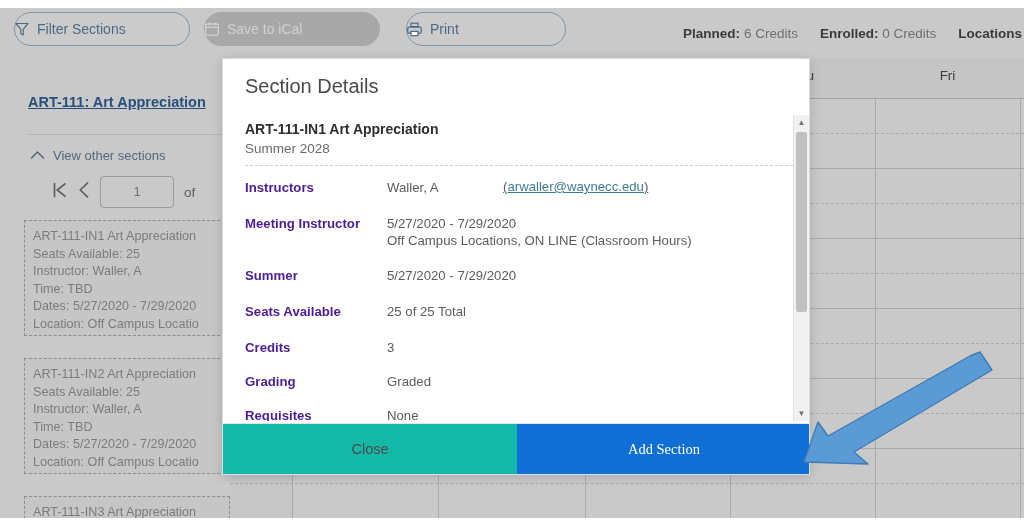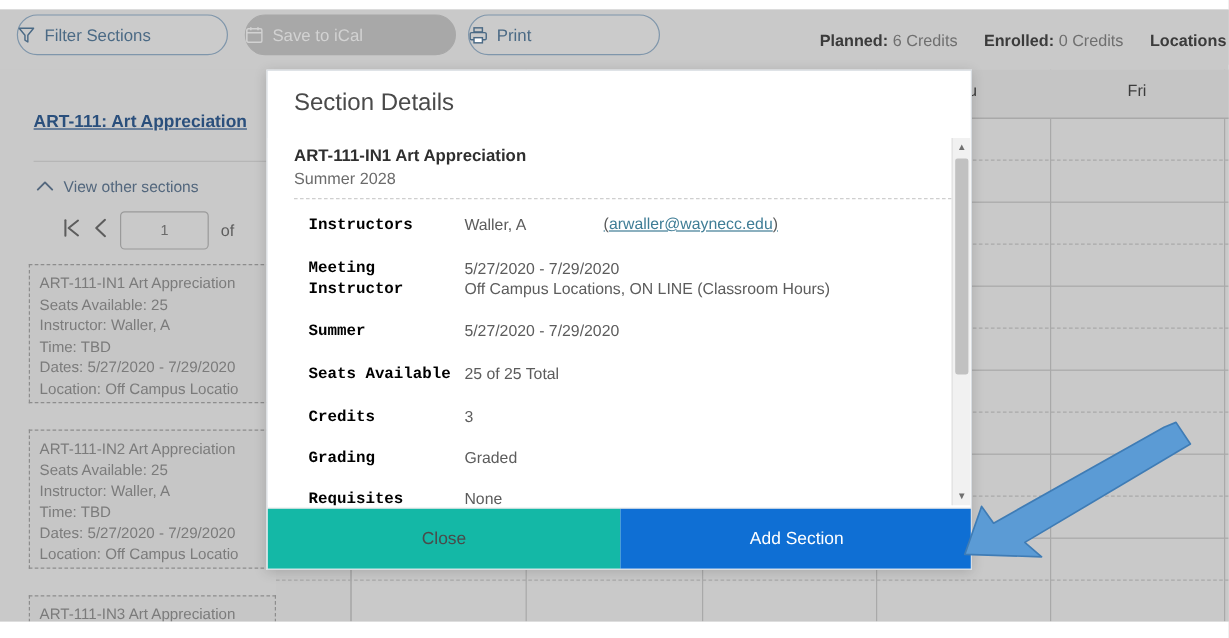--- a/index.html
+++ b/index.html
@@ -76,21 +76,21 @@
     color: #4b6a85;
     background: rgba(255,255,255,0.04);
   }
   .btn-filter { left: 14px; width: 176px; }
   .btn-ical {
     left: 204px; width: 176px;
     background: #a8a8a8;
     color: #d2d2d2;
     border: 1px solid #a8a8a8;
   }
-  .btn-print { left: 390px; width: 160px; }
+  .btn-print { left: 406px; width: 160px; }
   .btn-ico { display: inline-flex; align-items: center; }
 
   
   .credits {
     position: absolute;
     right: 0; top: 18px;
     display: flex;
     gap: 22px;
     font-size: 13.5px;
     color: #6f6f6f;
@@ -272,26 +272,25 @@
     border-top: 1px dashed #cfcfcf;
   }
   .drow {
     position: absolute;
     left: 22px;
     width: 556px;
     font-size: 13.2px;
   }
   .dlabel {
     position: absolute;
-    left: 12px; top: 0;
+    left: 0; top: 0;
     width: 130px;
     font-weight: bold;
-    color: #000000;
+    color: #4c1d95;
     line-height: 17px;
-    font-family: Liberation Mono, monospace;
   }
   .dvalue {
     position: absolute;
     left: 142px; top: 0;
     color: #5c5c5c;
     line-height: 17px;
     white-space: pre-line;
   }
   .dlink {
     position: absolute;
@@ -342,20 +341,21 @@
     font-size: 14.5px;
     box-sizing: border-box;
   }
   .btn-close {
     background: #14b8a6;
     color: #4a4a4a;
   }
   .btn-add {
     background: #0f6fd4;
     color: #ffffff;
+    font-family: Liberation Serif, serif;
   }
 
   
   .arrow-svg {
     position: absolute;
     left: 790px; top: 344px;
     width: 210px; height: 125px;
     pointer-events: none;
   }
 </style>

